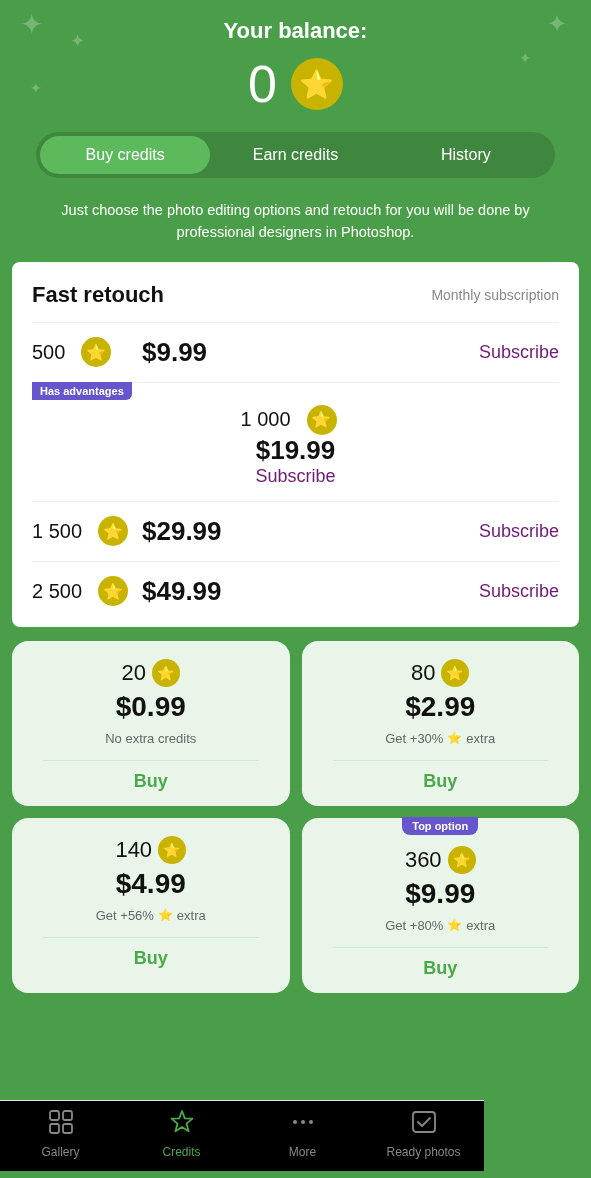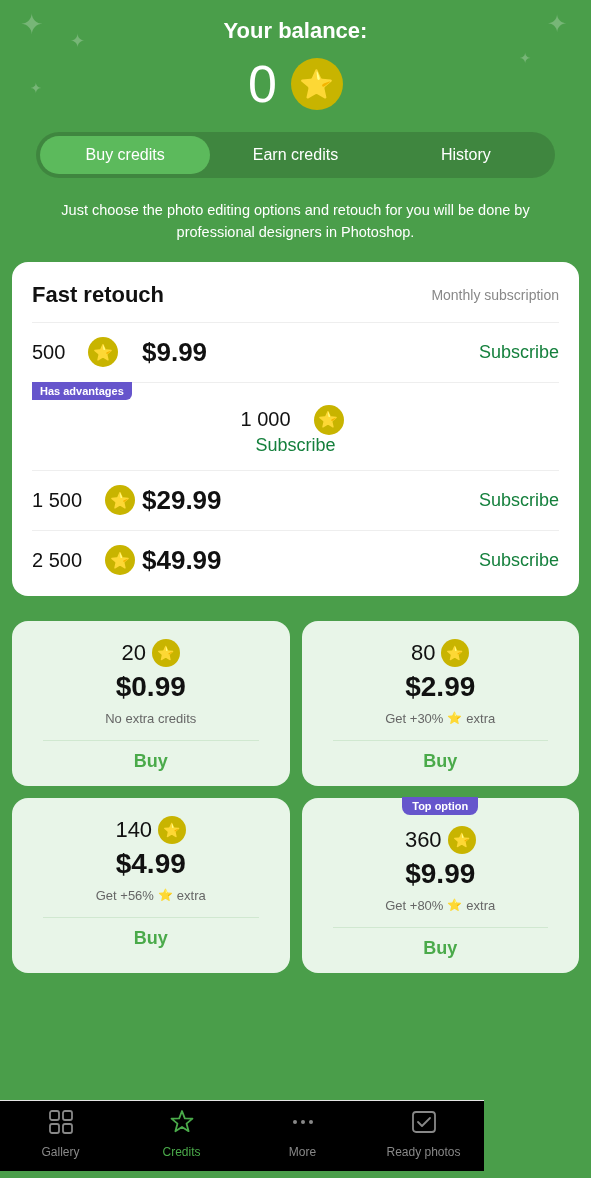--- a/index.html
+++ b/index.html
@@ -124,23 +124,23 @@
       display: flex;
       align-items: center;
       justify-content: center;
       color: white;
       font-size: 16px;
     }
 
     
     .retouch-card {
       background: white;
-      border-radius: 16px;
+      border-radius: 8px;
       padding: 20px 20px 6px;
-      margin-bottom: 25px;
+      margin-bottom: 14px;
     }
     .retouch-header {
       display: flex;
       justify-content: space-between;
       align-items: center;
       margin-bottom: 14px;
     }
     .retouch-title {
       font-size: 22px;
       font-weight: 700;
@@ -155,21 +155,21 @@
     .sub-row {
       display: flex;
       align-items: center;
       padding: 14px 0;
       border-top: 1px solid #eee;
       position: relative;
     }
     .sub-credits {
       display: flex;
       align-items: center;
-      gap: 23px;
+      gap: 16px;
       min-width: 110px;
       font-size: 20px;
       font-weight: 400;
       color: #111;
     }
     .sub-star {
       width: 30px;
       height: 30px;
       background: #c8b400;
       border-radius: 50%;
@@ -178,21 +178,21 @@
       justify-content: center;
       font-size: 16px;
     }
     .sub-price {
       flex: 1;
       font-size: 26px;
       font-weight: 700;
       color: #111;
     }
     .sub-btn {
-      color: #15803d;
+      color: #701a75;
       font-size: 18px;
       font-weight: 500;
       cursor: pointer;
       background: none;
       border: none;
     }
     .has-advantages-badge {
       position: absolute;
       top: -1px;
       left: 0;
@@ -363,20 +363,21 @@
       <span class="sub-price">$9.99</span>
       <button class="sub-btn">Subscribe</button>
     </div>
 
     <div class="sub-row" style="padding-top:22px;flex-direction:column;">
       <div class="has-advantages-badge">Has advantages</div>
       <div class="sub-credits">
         <span>1 000</span>
         <div class="sub-star">⭐</div>
       </div>
+      <span class="sub-price">$19.99</span>
       <button class="sub-btn">Subscribe</button>
     </div>
 
     <div class="sub-row">
       <div class="sub-credits">
         <span>1 500</span>
         <div class="sub-star">⭐</div>
       </div>
       <span class="sub-price">$29.99</span>
       <button class="sub-btn">Subscribe</button>

